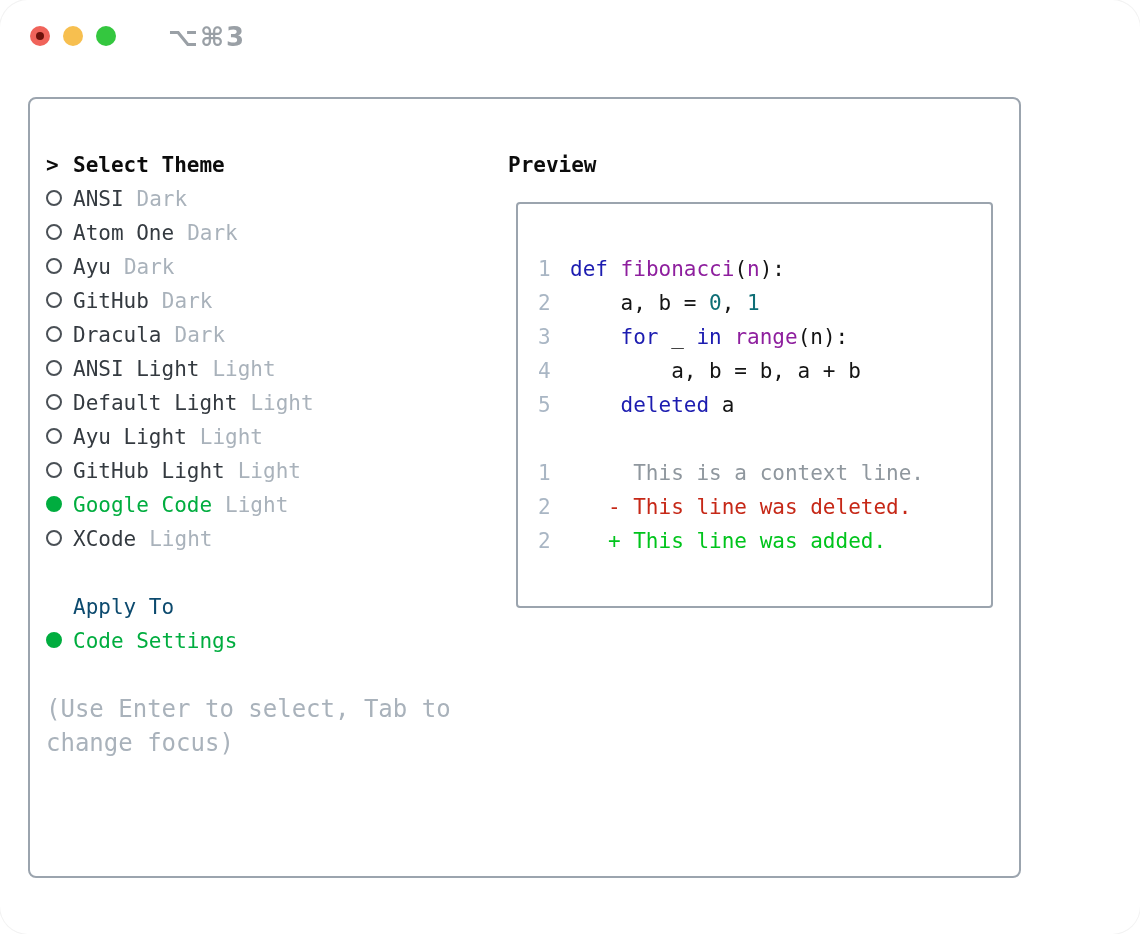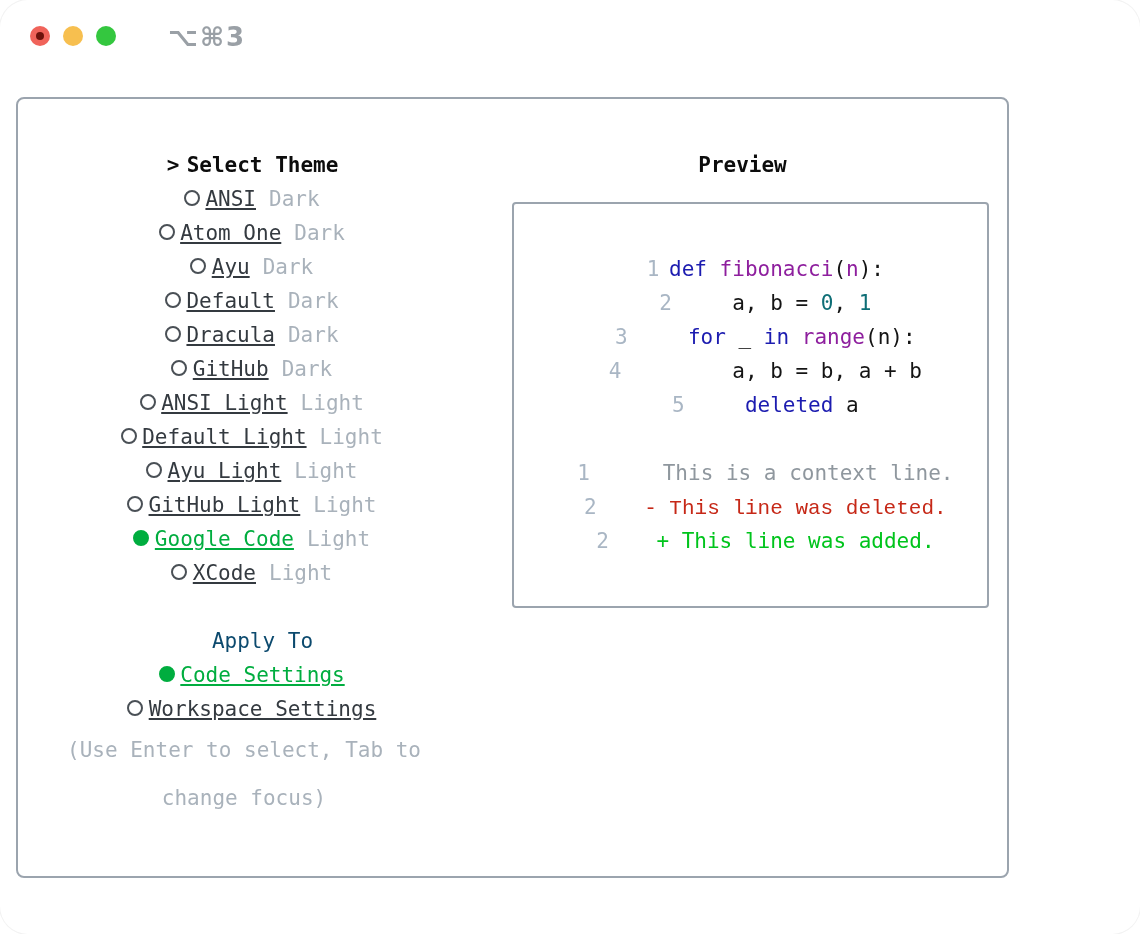--- a/index.html
+++ b/index.html
@@ -33,61 +33,60 @@
     position:absolute;left:6px;top:6px;width:8px;height:8px;border-radius:50%;
     background:#6d120b;
   }
   .shortcut{
     position:absolute;left:168px;top:22px;font-size:26px;font-weight:bold;
     color:#9aa0a6;letter-spacing:2px;
     font-family:"DejaVu Sans","Liberation Sans",sans-serif;
   }
   
   .panel{
-    position:absolute;left:16px;top:97px;width:993px;height:781px;
+    position:absolute;left:28px;top:97px;width:993px;height:781px;
     border:2px solid var(--panel-border);border-radius:8px;box-sizing:border-box;
     background:#ffffff;
-    text-align:center;
   }
   .row{height:34px;line-height:34px;font-size:21px;white-space:nowrap;}
   .spacer{height:34px;}
   
   .left-col{position:absolute;left:16px;top:49px;width:430px;}
   .bullet-slot{display:inline-block;width:27px;vertical-align:top;}
   .prompt{font-weight:bold;color:#0c0c0c;}
   .circle{
     display:inline-block;width:12px;height:12px;border:2px solid #4a5056;
     border-radius:50%;box-sizing:content-box;vertical-align:middle;
     margin-top:-4px;
   }
   .circle.filled{background:var(--accent-green);border-color:var(--accent-green);}
   .hdr{font-weight:bold;color:#0c0c0c;}
-  .item-label{color:var(--item-text);text-decoration:underline;}
+  .item-label{color:var(--item-text);}
   .item-label.selected{color:var(--accent-green);margin-top:28px;}
   .variant{color:var(--muted);margin-left:13px;}
   .apply-hdr{color:#0c4a6e;}
   .help{
-    width:420px;color:var(--muted);font-size:21px;
-    line-height:48px;white-space:normal;
+    margin-top:34px;width:420px;color:var(--muted);font-size:24px;
+    line-height:34px;white-space:normal;
   }
   
   .right-col{position:absolute;left:478px;top:49px;}
   .preview-box{
-    margin-left:16px;margin-top:20px;width:477px;height:406px;
+    margin-left:8px;margin-top:20px;width:477px;height:406px;
     border:2px solid var(--panel-border);border-radius:4px;box-sizing:border-box;
     padding:48px 0 0 20px;background:#ffffff;overflow:hidden;
   }
   .num{display:inline-block;width:32px;color:var(--line-num);}
   .code,.dtext{white-space:pre;color:#141414;}
   .tok-kwd{color:var(--keyword-blue);}
   .tok-fn{color:var(--function-purple);}
   .tok-lit{color:var(--literal-teal);}
   .tok-pln{color:#141414;}
   .dtext.context{color:#8f979e;}
-  .dtext.deleted{color:var(--diff-deleted-red);font-family:Liberation Mono, monospace;}
+  .dtext.deleted{color:var(--diff-deleted-red);}
   .dtext.added{color:var(--diff-added-green);}
 </style>
 </head>
 <body>
 
 <div class="card">
 
   <div class="titlebar">
     <span class="light red">
       <span class="dot"></span>
@@ -100,37 +99,35 @@
   <div class="panel">
 
     <div class="left-col">
       <div class="row">
         <span class="bullet-slot prompt">&gt;</span><span class="hdr">Select Theme</span>
       </div>
       <div id="theme-list">
           <div class="row"><span class="bullet-slot"><span class="circle"></span></span><span class="item-label">ANSI</span><span class="variant">Dark</span></div>
           <div class="row"><span class="bullet-slot"><span class="circle"></span></span><span class="item-label">Atom One</span><span class="variant">Dark</span></div>
           <div class="row"><span class="bullet-slot"><span class="circle"></span></span><span class="item-label">Ayu</span><span class="variant">Dark</span></div>
-          <div class="row"><span class="bullet-slot"><span class="circle"></span></span><span class="item-label">Default</span><span class="variant">Dark</span></div>
+          <div class="row"><span class="bullet-slot"><span class="circle"></span></span><span class="item-label">GitHub</span><span class="variant">Dark</span></div>
           <div class="row"><span class="bullet-slot"><span class="circle"></span></span><span class="item-label">Dracula</span><span class="variant">Dark</span></div>
-          <div class="row"><span class="bullet-slot"><span class="circle"></span></span><span class="item-label">GitHub</span><span class="variant">Dark</span></div>
           <div class="row"><span class="bullet-slot"><span class="circle"></span></span><span class="item-label">ANSI Light</span><span class="variant">Light</span></div>
           <div class="row"><span class="bullet-slot"><span class="circle"></span></span><span class="item-label">Default Light</span><span class="variant">Light</span></div>
           <div class="row"><span class="bullet-slot"><span class="circle"></span></span><span class="item-label">Ayu Light</span><span class="variant">Light</span></div>
           <div class="row"><span class="bullet-slot"><span class="circle"></span></span><span class="item-label">GitHub Light</span><span class="variant">Light</span></div>
           <div class="row"><span class="bullet-slot"><span class="circle filled"></span></span><span class="item-label selected">Google Code</span><span class="variant">Light</span></div>
           <div class="row"><span class="bullet-slot"><span class="circle"></span></span><span class="item-label">XCode</span><span class="variant">Light</span></div>
         </div>
       <div class="spacer"></div>
       <div class="row">
         <span class="bullet-slot"></span><span class="apply-hdr">Apply To</span>
       </div>
       <div id="apply-list">
           <div class="row"><span class="bullet-slot"><span class="circle filled"></span></span><span class="item-label selected">Code Settings</span></div>
-          <div class="row"><span class="bullet-slot"><span class="circle"></span></span><span class="item-label">Workspace Settings</span></div>
         </div>
       <div class="help">(Use Enter to select, Tab to change focus)</div>
     </div>
 
     <div class="right-col">
       <div class="row">
         <span class="hdr">Preview</span>
       </div>
       <div class="preview-box">
         <div id="code-lines">

